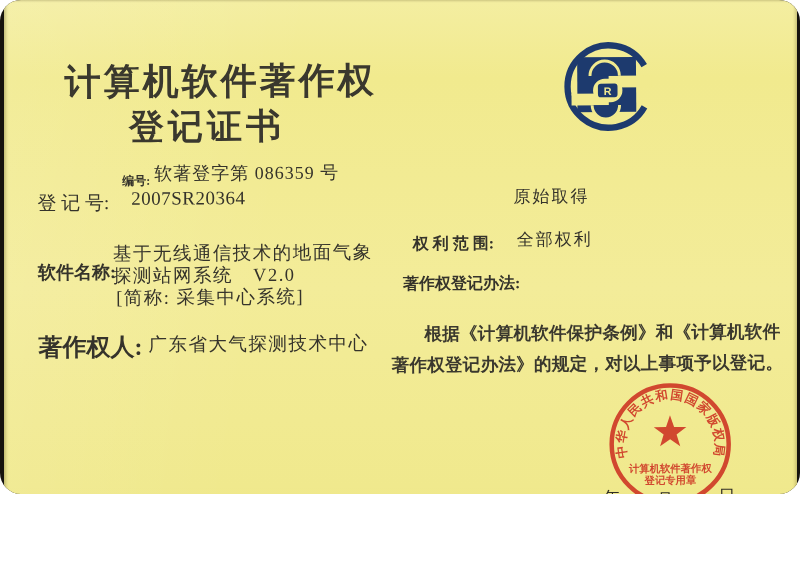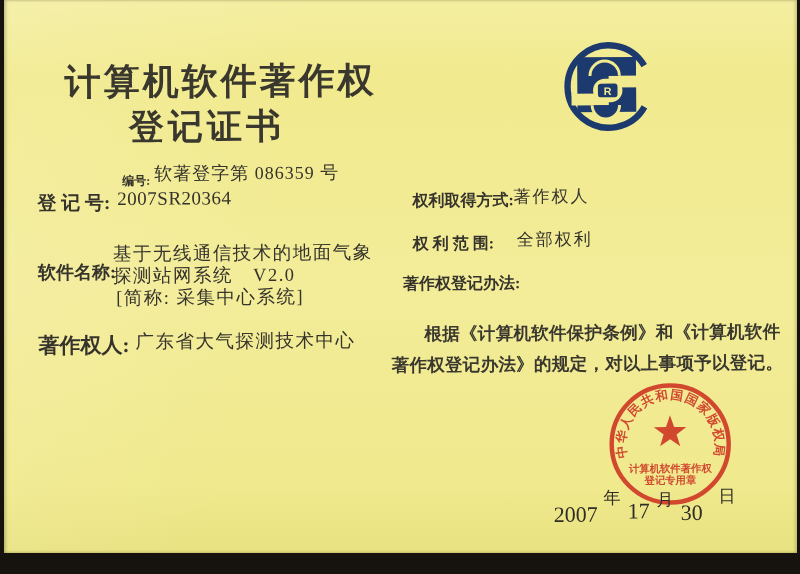--- a/index.html
+++ b/index.html
@@ -1,21 +1,21 @@
 <!DOCTYPE html>
 <html><head>
 <meta charset="utf-8">
 <style>
   * { margin:0; padding:0; box-sizing:border-box; }
   html,body { width:800px; height:574px; overflow:hidden; }
   body { font-family:"Liberation Serif", serif; }
 
   .scan {
-    position:relative; width:800px; height:574px;
-    background:#16130e; overflow:hidden;
+    position:relative; width:800px; height:494px;
+    background:#16130e; overflow:hidden;border-radius:21px;
   }
   .paper {
     position:absolute; left:4px; top:0; width:793px; height:553px;
     background:
       linear-gradient(100deg, rgba(255,255,255,.10), rgba(255,255,255,0) 35%),
       linear-gradient(180deg, #f4eea1 0%, #f1ea8e 14%, #f3ec99 52%, #f0e98d 88%, #e9e281 100%);
     box-shadow: inset 2px 0 3px rgba(60,50,10,.25), inset -2px 0 3px rgba(60,50,10,.2);
   }
   .content { position:absolute; left:0; top:0; width:800px; height:553px;
     transform:rotate(-0.4deg); color:#35332b; }
@@ -26,30 +26,30 @@
     font-size:36px; letter-spacing:3px; color:#3a382e; }
   .title2 { position:absolute; left:48px; top:102px; width:320px; text-align:center;
     font-family:"Liberation Sans", sans-serif; font-weight:bold;
     font-size:35px; letter-spacing:4px; color:#3a382e; }
   .serial-row { position:absolute; left:123px; top:148px; display:flex; align-items:flex-end; }
   .serial-label { font-size:12px; font-weight:bold; padding-bottom:0; transform:translateY(4px);margin-top:19px; }
   .serial-value { font-size:18px; letter-spacing:1px; margin-left:4px; }
 
   
   .reg-row { position:absolute; left:38px; top:188px; }
-  .reg-label { font-size:19px; font-weight:bold; }
-  .reg-value { font-size:19px; letter-spacing:.5px; position:relative; top:-4px; margin-left:3px; }
+  .reg-label { font-size:19px; font-weight:normal; }
+  .reg-value { font-size:19px; letter-spacing:.5px; position:relative; top:-4px; margin-left:18px; }
 
   .name-label { position:absolute; left:38px; top:258px; font-size:18px; font-weight:bold; }
   .name-l1 { position:absolute; left:113px; top:239px; font-size:18.5px; letter-spacing:1.5px; }
   .name-l2 { position:absolute; left:113px; top:261px; font-size:18.5px; letter-spacing:1.5px; }
   .name-l3 { position:absolute; left:116px; top:283px; font-size:18.5px; letter-spacing:1.5px; }
 
   .holder-row { position:absolute; left:38px; top:329px; }
-  .holder-label { font-size:21px; font-weight:bold; }
+  .holder-label { font-size:24px; font-weight:bold; }
   .holder-value { font-size:18.5px; letter-spacing:1.5px; position:relative; top:-4px; margin-left:2px; }
 
   
   .acq-label  { position:absolute; left:413px; top:191px; font-size:16px; font-weight:bold; }
   .acq-value  { position:absolute; left:514px; top:186px; font-size:17px; letter-spacing:2px; }
   .scope-label{ position:absolute; left:413px; top:234px; font-size:16px; font-weight:bold;text-align:center; }
   .scope-value{ position:absolute; left:517px; top:229px; font-size:17px; letter-spacing:2px; }
   .pub-label  { position:absolute; left:403px; top:274px; font-size:16px; font-weight:bold; }
   .pub-value  { position:absolute; left:511px; top:269px; font-size:18px; letter-spacing:1.5px; }
 
@@ -98,22 +98,21 @@
     <div class="name-label">软件名称:</div>
     <div class="name-l1">基于无线通信技术的地面气象</div>
     <div class="name-l2">探测站网系统　V2.0</div>
     <div class="name-l3">[简称: 采集中心系统]</div>
 
     <div class="holder-row">
       <span class="holder-label">著作权人:</span>
       <span class="holder-value">广东省大气探测技术中心</span>
     </div>
 
-    <div class="acq-label">权利取得方式:</div>
-    <div class="acq-value">著作权人</div>
+    <div class="acq-value">原始取得</div>
     <div class="scope-label">权 利 范 围:</div>
     <div class="scope-value">全部权利</div>
     <div class="pub-label">著作权登记办法:</div>
 
     <div class="stmt1">根据《计算机软件保护条例》和《计算机软件</div>
     <div class="stmt2">著作权登记办法》的规定，对以上事项予以登记。</div>
 
     <svg class="logo" viewBox="0 0 100 100" xmlns="http://www.w3.org/2000/svg">
 
       <path d="M 86.4 29 A 42 42 0 1 0 86.4 71" fill="none" stroke="#1d3a6e" stroke-width="6.5"></path>

